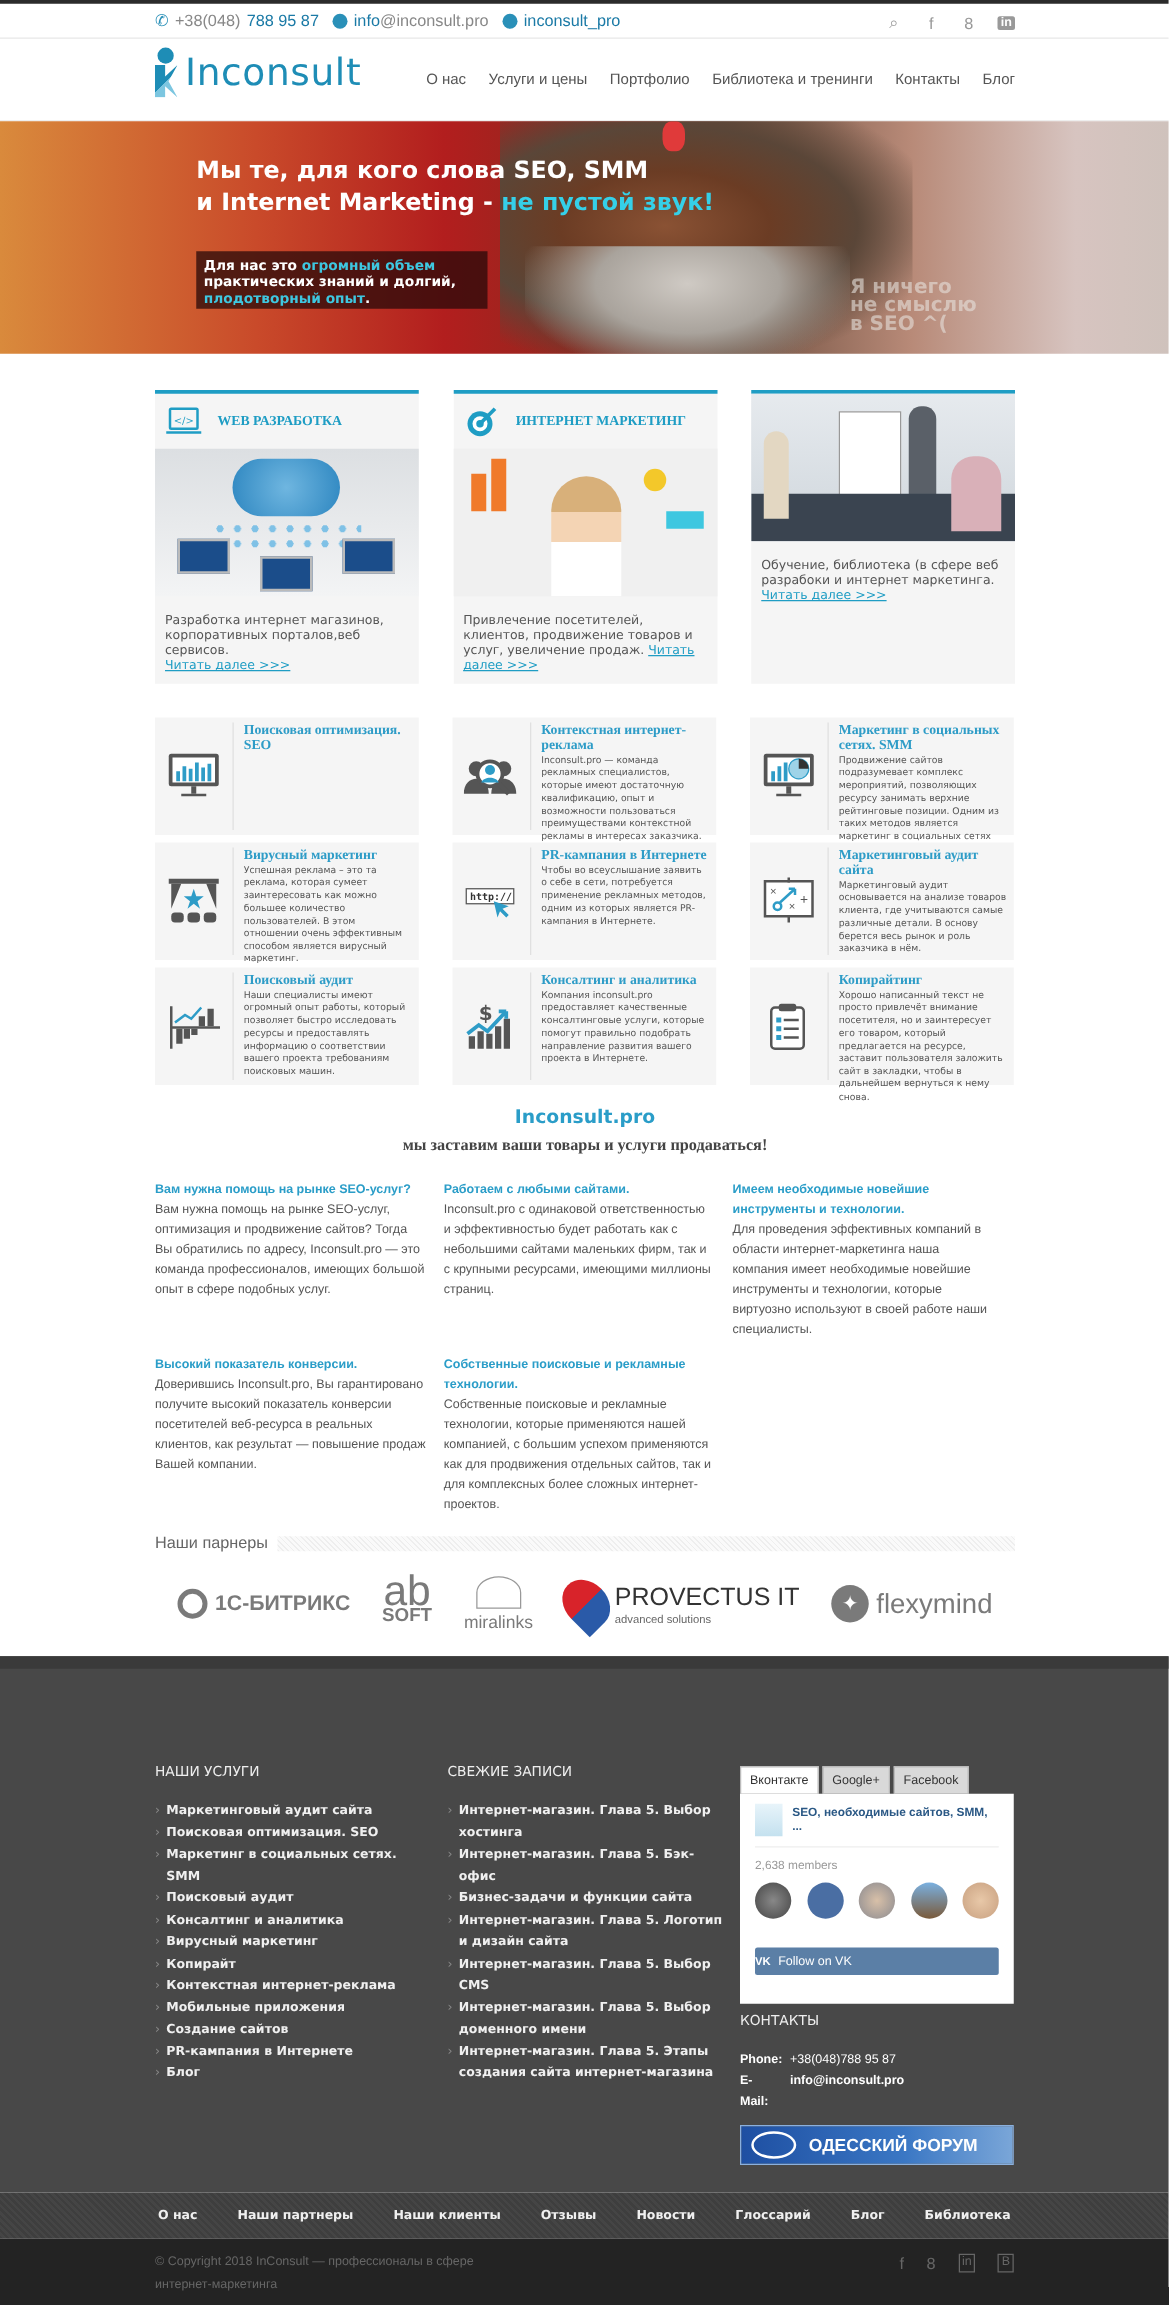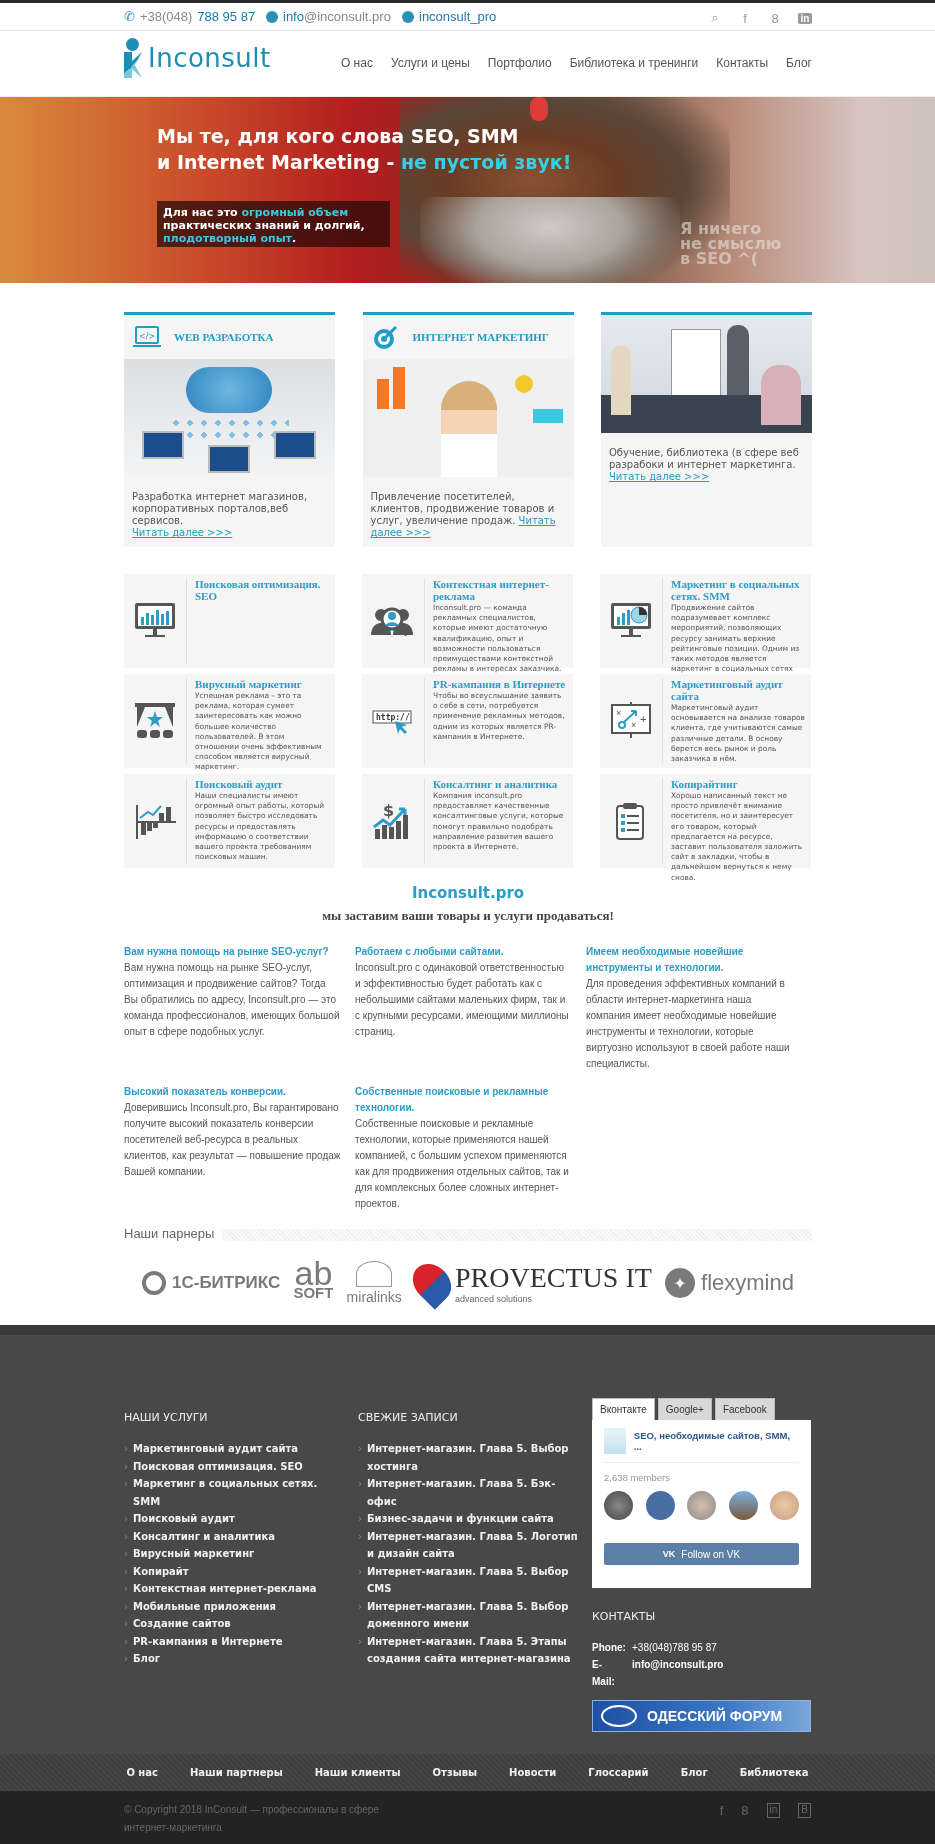--- a/index.html
+++ b/index.html
@@ -15,21 +15,21 @@
 .ic-small{display:inline-block;width:12px;height:12px;border-radius:50%;background:#2a90b8}
 .topbar .social{position:absolute;right:0;top:7px;display:flex;gap:16px;align-items:center}
 .soc{color:#999;font-size:13px;width:14px;text-align:center}
 
 
 .header{height:66px;border-bottom:1px solid #eee;position:relative}
 .logo{position:absolute;left:0;top:7px;display:flex;align-items:center;gap:6px}
 .logo-mark{width:18px;height:40px;position:relative}
 .logo-mark .dot{position:absolute;left:2px;top:0;width:13px;height:13px;border-radius:50%;background:#1e8db6}
 .logo-mark .body{position:absolute;left:0;top:14px;width:18px;height:26px;background:linear-gradient(135deg,#1e8db6 50%,#7cc6e0 50%);clip-path:polygon(0 0,45% 0,45% 35%,100% 0,60% 50%,100% 100%,45% 65%,45% 100%,0 100%)}
-.logo-text{font-size:26px;color:#1e8db6;letter-spacing:0.5px;font-family:"DejaVu Sans",sans-serif;font-weight:normal}
+.logo-text{font-size:30px;color:#1e8db6;letter-spacing:0.5px;font-family:"DejaVu Sans",sans-serif;font-weight:normal}
 .nav{position:absolute;right:0;top:25px;display:flex;gap:18px;font-size:12px;color:#555}
 
 
 .hero{height:186px;position:relative;overflow:hidden;background:linear-gradient(90deg,#d98a3c 0%,#c94a2a 22%,#b21e1e 38%,#8a2a1f 52%,#6a4a3a 62%,#b88a78 78%,#d7c4c0 92%,#cfc2bc 100%)}
 .hero .face{position:absolute;left:400px;top:0;width:330px;height:186px;background:radial-gradient(ellipse at 40% 45%,#8a5234 0%,#6b3c24 30%,#5a4638 55%,rgba(180,170,160,0.0) 80%)}
 .hero .beard{position:absolute;left:420px;top:100px;width:260px;height:100px;background:radial-gradient(ellipse at 50% 30%,#cfcac4 0%,#a9a39c 40%,rgba(120,110,100,0) 75%)}
 .hero .mark{position:absolute;left:530px;top:0;width:18px;height:24px;background:#e03a3a;border-radius:40%}
 .hero h1{position:absolute;left:157px;top:26px;color:#fff;font-size:19px;font-weight:bold;line-height:26px;font-family:"DejaVu Sans",sans-serif}
 .hero h1 .hl{color:#35d0e8}
 .hero .box{position:absolute;left:157px;top:104px;width:233px;height:46px;background:rgba(40,10,10,0.75);color:#fff;font-size:11px;font-weight:bold;padding:5px 6px;line-height:13px;font-family:"DejaVu Sans",sans-serif}
@@ -71,32 +71,32 @@
 .ptitle .hatch{flex:1;height:12px;background:repeating-linear-gradient(45deg,#eee 0,#eee 1px,#fafafa 1px,#fafafa 3px)}
 .plogos{display:flex;align-items:center;justify-content:space-between;margin-top:20px;padding:0 18px;color:#7a7a7a}
 .plogo{display:flex;align-items:center;gap:6px;font-weight:bold}
 
 
 .footer{position:absolute;top:1325px;left:0;width:935px;height:429px;background:#484848;border-top:10px solid #3a3a3a}
 .fcol h4{color:#eee;font-size:11px;font-weight:normal;font-family:"DejaVu Sans",sans-serif;margin-bottom:16px}
 .fcol ul{list-style:none}
 .fcol li{color:#f0f0f0;font-size:10px;font-weight:bold;line-height:17.5px;padding-left:9px;position:relative;font-family:"DejaVu Sans",sans-serif}
 .fcol li::before{content:"›";position:absolute;left:0;color:#888;font-weight:normal}
-.vkw{position:absolute;left:592px;top:63px;width:179px}
+.vkw{position:absolute;left:592px;top:78px;width:179px}
 .vktabs{display:flex;gap:3px;padding-left:0}
 .vktab{font-size:10px;padding:5px 7px;background:#d9d9d9;color:#333;border:1px solid #bbb;border-bottom:none}
 .vktab.active{background:#fff}
 .vkbody{background:#fff;height:168px;width:219px;padding:8px 12px}
 .vkhead{display:flex;align-items:center;gap:8px;border-bottom:1px solid #eee;padding-bottom:8px}
 .vkhead .gimg{width:22px;height:26px;background:linear-gradient(#e8f4fa,#c4e1ef)}
 .vkhead .gname{color:#2a5885;font-weight:bold;font-size:9.5px}
 .vkmembers{color:#999;font-size:9.5px;margin-top:9px}
 .vkavatars{display:flex;justify-content:space-between;margin-top:8px}
 .vkav{width:29px;height:29px;border-radius:50%}
-.vkbtn{margin-top:23px;height:22px;background:#5b7fa6;color:#fff;font-size:10px;display:flex;align-items:center;justify-content:center;gap:6px;border-radius:2px}
+.vkbtn{margin-top:23px;height:22px;background:#5b7fa6;color:#fff;font-size:10px;display:flex;align-items:center;gap:6px;border-radius:2px}
 .contacts{position:absolute;left:592px;top:275px;width:219px}
 .contacts h4{color:#eee;font-size:11px;font-weight:normal;font-family:"DejaVu Sans",sans-serif;margin-bottom:16px}
 .crow{font-size:10px;color:#fff;line-height:17px;display:flex;gap:8px}
 .crow b{width:32px}
 .forum{margin-top:10px;height:32px;background:linear-gradient(90deg,#1e4fa2,#3a77c4 60%,#7aa6d8);display:flex;align-items:center;gap:10px;padding-left:8px;color:#fff;font-weight:bold;font-size:14px;border:1px solid #8ab0de}
 .forum .emb{width:36px;height:22px;border:2px solid #fff;border-radius:50%}
 
 .botnav{position:absolute;top:1754px;left:0;width:935px;height:37px;background:repeating-linear-gradient(45deg,#3e3e3e 0,#3e3e3e 2px,#454545 2px,#454545 4px);display:flex;justify-content:center;align-items:center;gap:0}
 .botnav a{color:#f0f0f0;font-size:10px;font-weight:bold;margin:0 16px;font-family:"DejaVu Sans",sans-serif}
 .bottom{position:absolute;top:1791px;left:0;width:935px;height:53px;background:#232323}
@@ -437,21 +437,21 @@
         <span style="font-size:34px;font-weight:normal">ab</span>
         <span style="font-size:15px">SOFT</span>
       </div>
     <div class="plogo" style="flex-direction:column;gap:2px;font-weight:normal">
         <span style="width:36px;height:26px;border:1px solid #999;border-radius:50% 50% 0 0"></span>
         <span style="font-size:14px">miralinks</span>
       </div>
     <div class="plogo" style="font-weight:normal">
         <span style="width:34px;height:42px;border-radius:50% 50% 50% 0;transform:rotate(-45deg);background:linear-gradient(#d8232a 50%,#2a5aa8 50%);display:inline-block"></span>
         <span style="display:flex;flex-direction:column">
-          <span style="font-family:Liberation Serif, serif;font-size:28px;color:#333">PROVECTUS IT</span>
+          <span style="font-family:Liberation Sans, sans-serif;font-size:20px;color:#333">PROVECTUS IT</span>
           <span style="font-size:9px;color:#666">advanced solutions</span>
         </span>
       </div>
     <div class="plogo" style="font-weight:normal">
         <span style="width:30px;height:30px;border-radius:50%;background:#7a7a7a;color:#fff;display:inline-flex;align-items:center;justify-content:center;font-size:16px">✦</span>
         <span style="font-size:22px">flexymind</span>
       </div>
   </div>
 </section>
 

